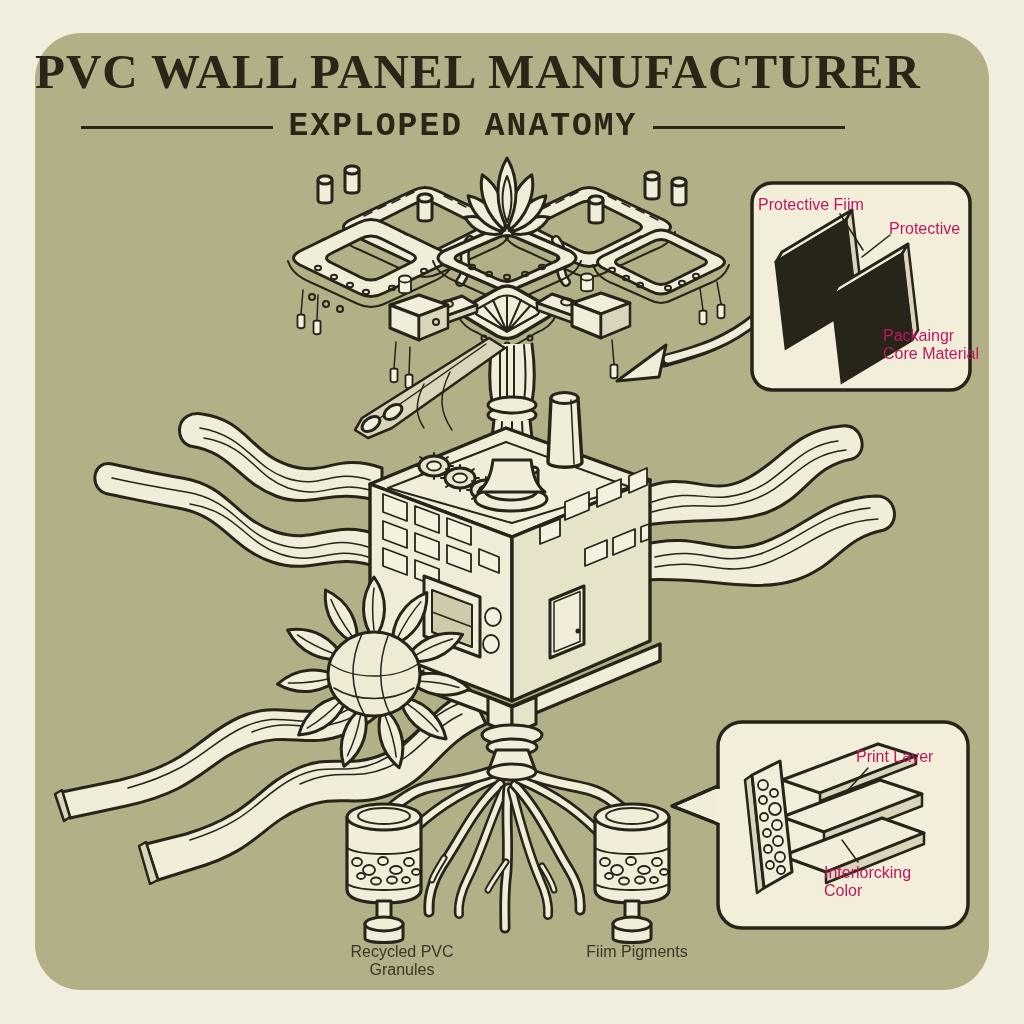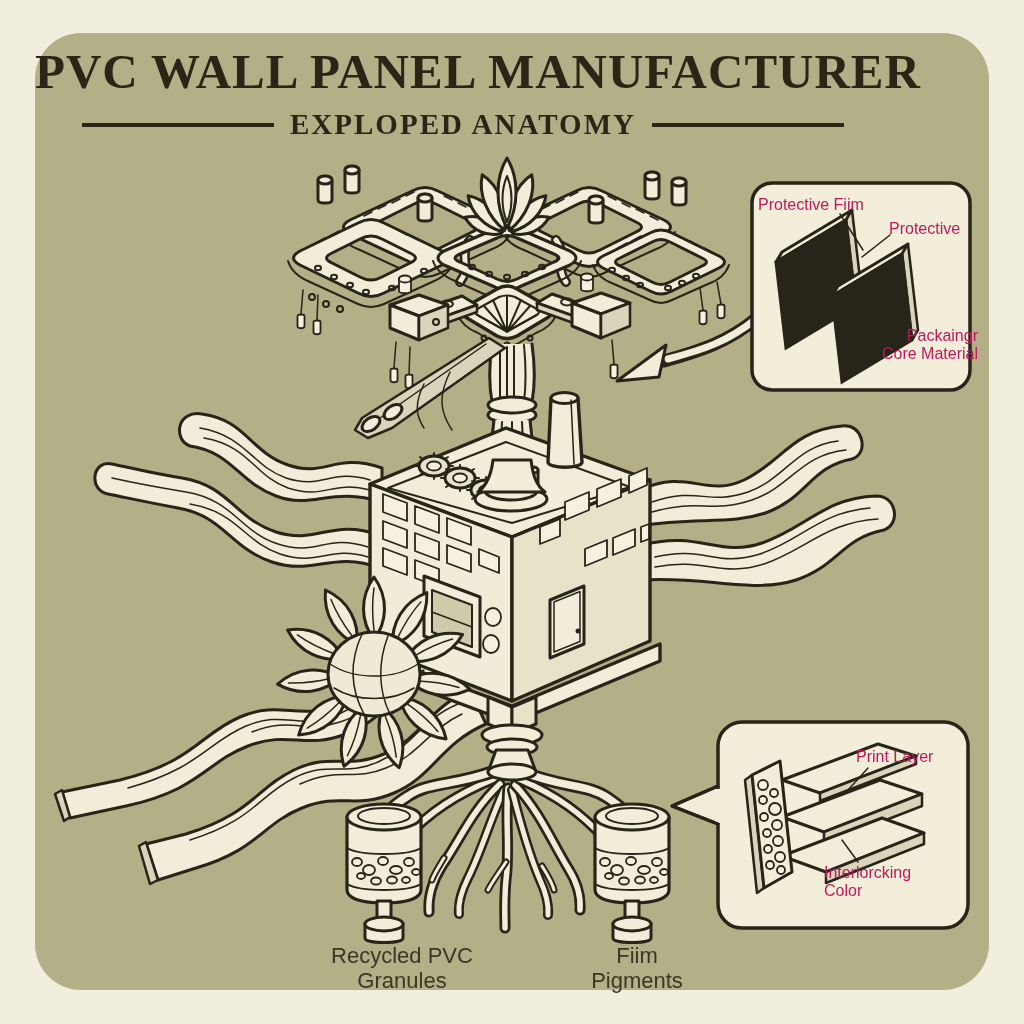--- a/index.html
+++ b/index.html
@@ -20,24 +20,24 @@
   .rd{fill:none;stroke:#272419;stroke-linecap:round}
   .rc{fill:none;stroke:#f1edd9;stroke-linecap:round}
   .ev{fill-rule:evenodd}
   
   .ovl{position:absolute;color:#be185d;line-height:1.15}
   #title-block{left:35px;top:44px;width:856px;text-align:center;color:#2a2517}
   #title-block h1{margin:0;font-family:"Liberation Serif",serif;font-weight:bold;
                   font-size:49px;letter-spacing:1px;white-space:nowrap}
   #subtitle-row{display:flex;align-items:center;justify-content:center;gap:16px;margin-top:8px}
   .rule{width:192px;height:3.5px;background:#2a2517}
-  #subtitle-row .sub{font-family:Liberation Serif, serif;font-weight:bold;font-size:29px;
+  #subtitle-row .sub{font-family:Liberation Mono, monospace;font-weight:bold;font-size:33px;
                      letter-spacing:2px;white-space:nowrap}
   .lbl{font-size:16px}
-  .lbl-big{font-size:22px;color:#3b3626;text-align:center}
+  .lbl-big{font-size:16px;color:#3b3626;text-align:center}
 </style>
 </head>
 <body>
 
 <div id="stage">
 <svg width="1024" height="1024" viewBox="0 0 1024 1024">
 
   <rect x="35" y="33" width="954" height="957" rx="46" fill="#b3af87"></rect>
 
   <g>
@@ -465,21 +465,21 @@
   <h1>PVC WALL PANEL MANUFACTURER</h1>
   <div id="subtitle-row">
     <div class="rule"></div>
     <div class="sub">EXPLOPED ANATOMY</div>
     <div class="rule"></div>
   </div>
 </div>
 
 <div class="ovl lbl" style="left:758px;top:196px">Protective Fiim</div>
 <div class="ovl lbl" style="left:889px;top:220px">Protective</div>
-<div class="ovl lbl" style="left:864px;top:327px;width:114px;text-align:right">
+<div class="ovl lbl" style="left:883px;top:327px;width:114px;">
   <div>Packaingr</div>
   <div>Core Material</div>
 </div>
 
 <div class="ovl lbl" style="left:856px;top:748px">Print Layer</div>
 <div class="ovl lbl" style="left:824px;top:864px;width:120px;text-align:left">
   <div>Interlorcking</div>
   <div>Color</div>
 </div>
 

